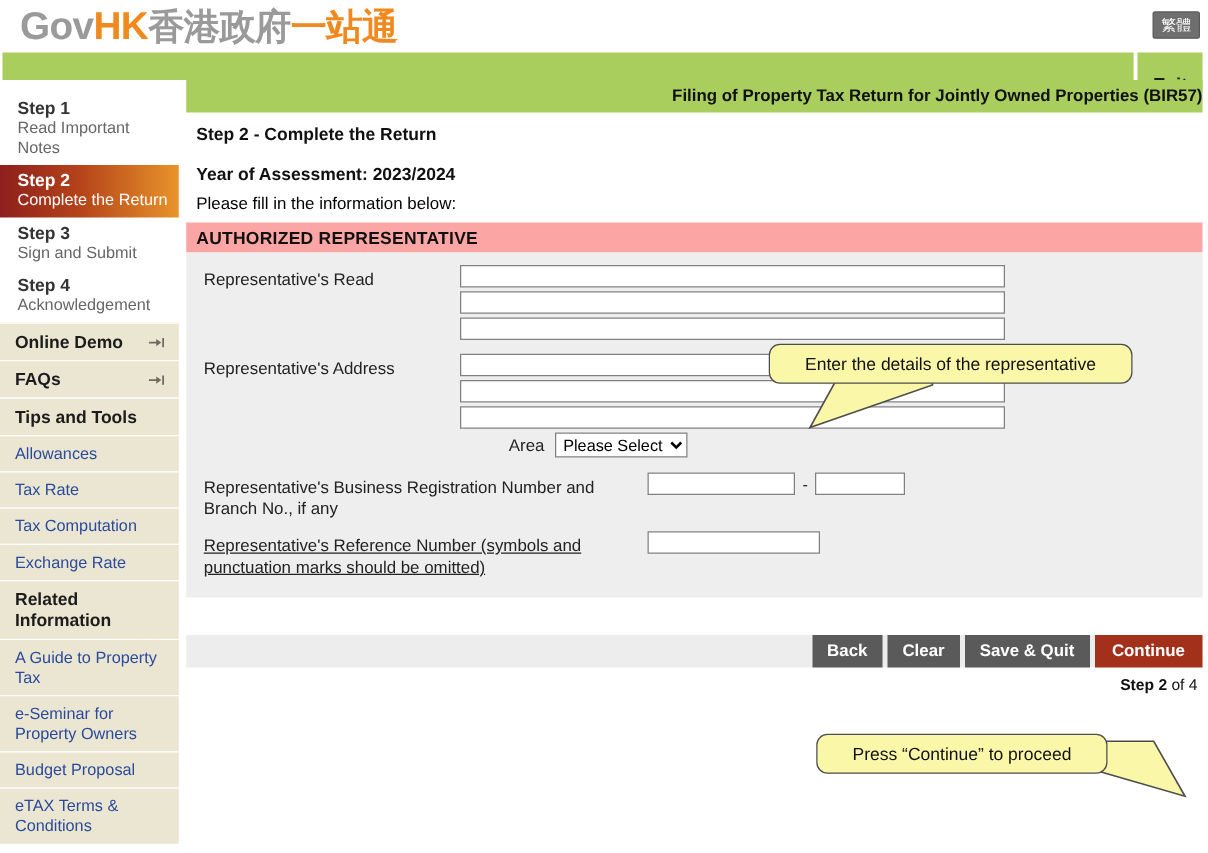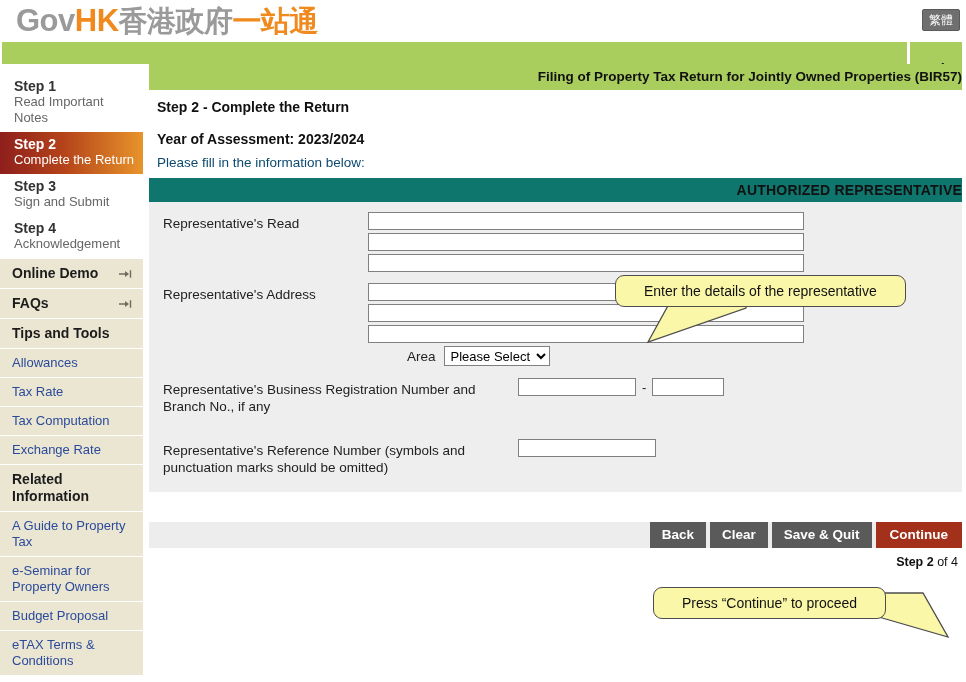--- a/index.html
+++ b/index.html
@@ -164,31 +164,30 @@
   }
   .yoa {
     font-weight: bold;
     font-size: 14px;
     padding: 14px 0 0 8px;
     color: #111111;
   }
   .instruct {
     font-size: 13.5px;
     padding: 8px 0 8px 8px;
-    color: #0c4a6e;
+    color: #000000;
   }
 
   .sec-head {
-    background: #0f766e;
+    background: #fca5a5;
     color: #111111;
     font-weight: bold;
     font-size: 14px;
     padding: 4px 0 4px 8px;
     letter-spacing: 0.2px;
-    text-align: right;
   }
 
   .form-panel {
     background: #eeeeee;
     padding: 10px 0 14px 0;
   }
   .frow {
     display: flex;
     align-items: flex-start;
     padding: 0 0 0 14px;
@@ -394,21 +393,21 @@
 
       <div class="frow" style="margin-top:12px;">
         <div class="flabel" style="width:355px;flex:0 0 355px;">Representative's Business Registration Number and Branch No., if any</div>
         <div class="fctrl inline">
           <input class="tbox w-brn" type="text" style="margin-bottom: 0px;" value="">
           <span class="dash">-</span>
           <input class="tbox w-brbr" type="text" style="margin-bottom: 0px;" value="">
         </div>
       </div>
 
-      <div class="frow" style="margin-top:24px;">
+      <div class="frow" style="margin-top:10px;text-decoration:underline;">
         <div class="flabel" style="width:355px;flex:0 0 355px;">Representative's Reference Number (symbols and punctuation marks should be omitted)</div>
         <div class="fctrl">
           <input class="tbox w-ref" type="text" style="margin-bottom: 0px;" value="">
         </div>
       </div>
 
     </div>
 
     <div class="btnbar-wrap">
       <div class="btnbar">

